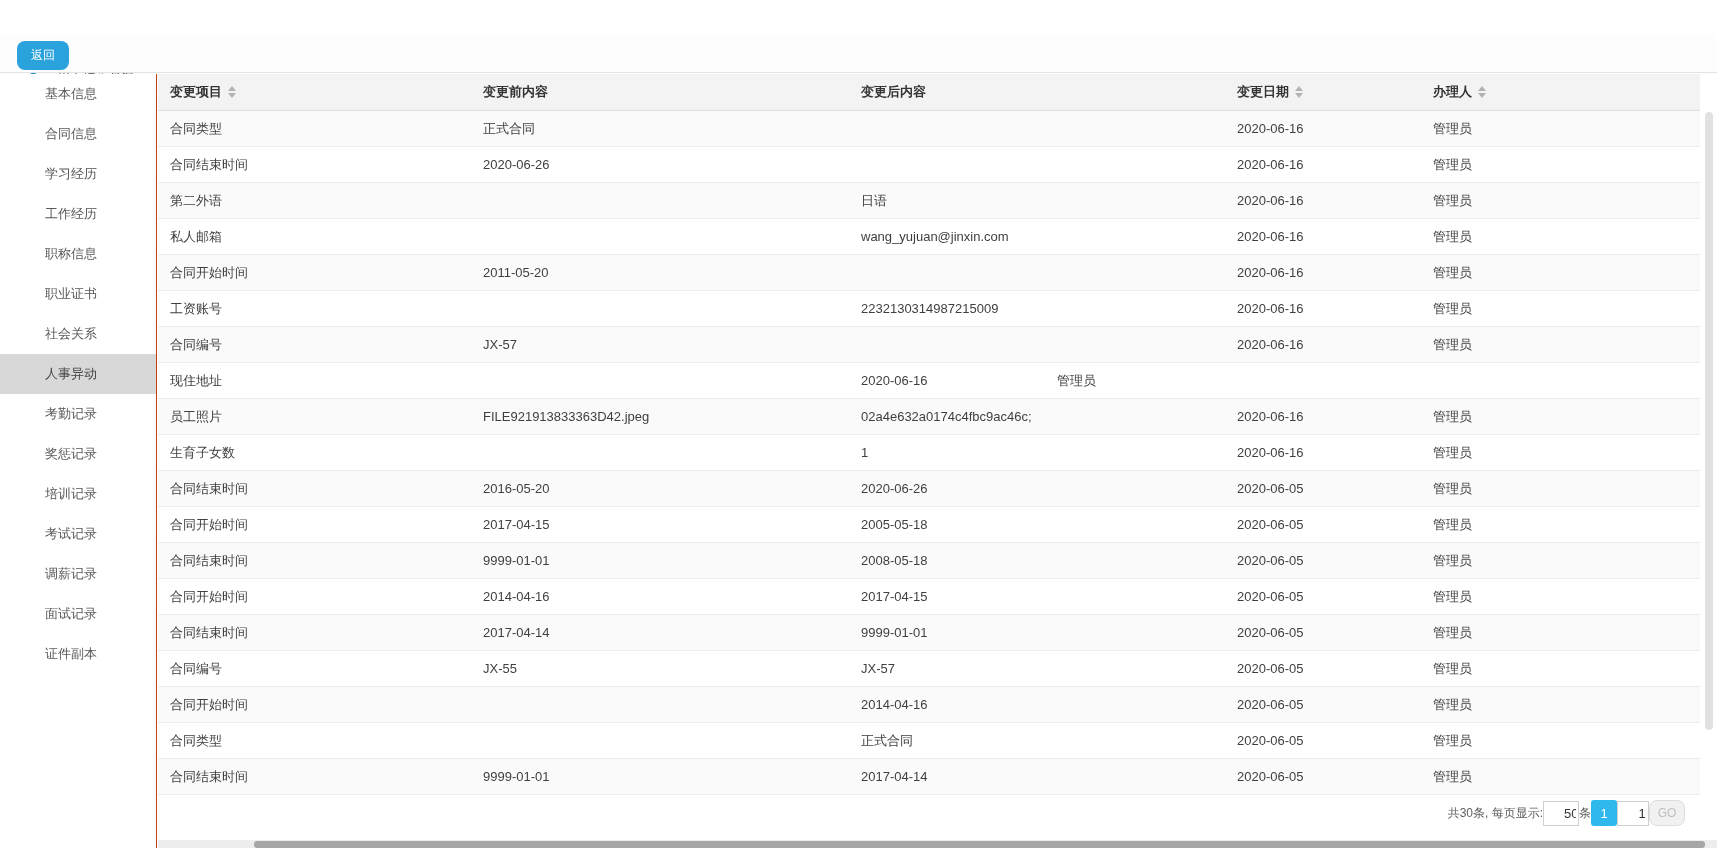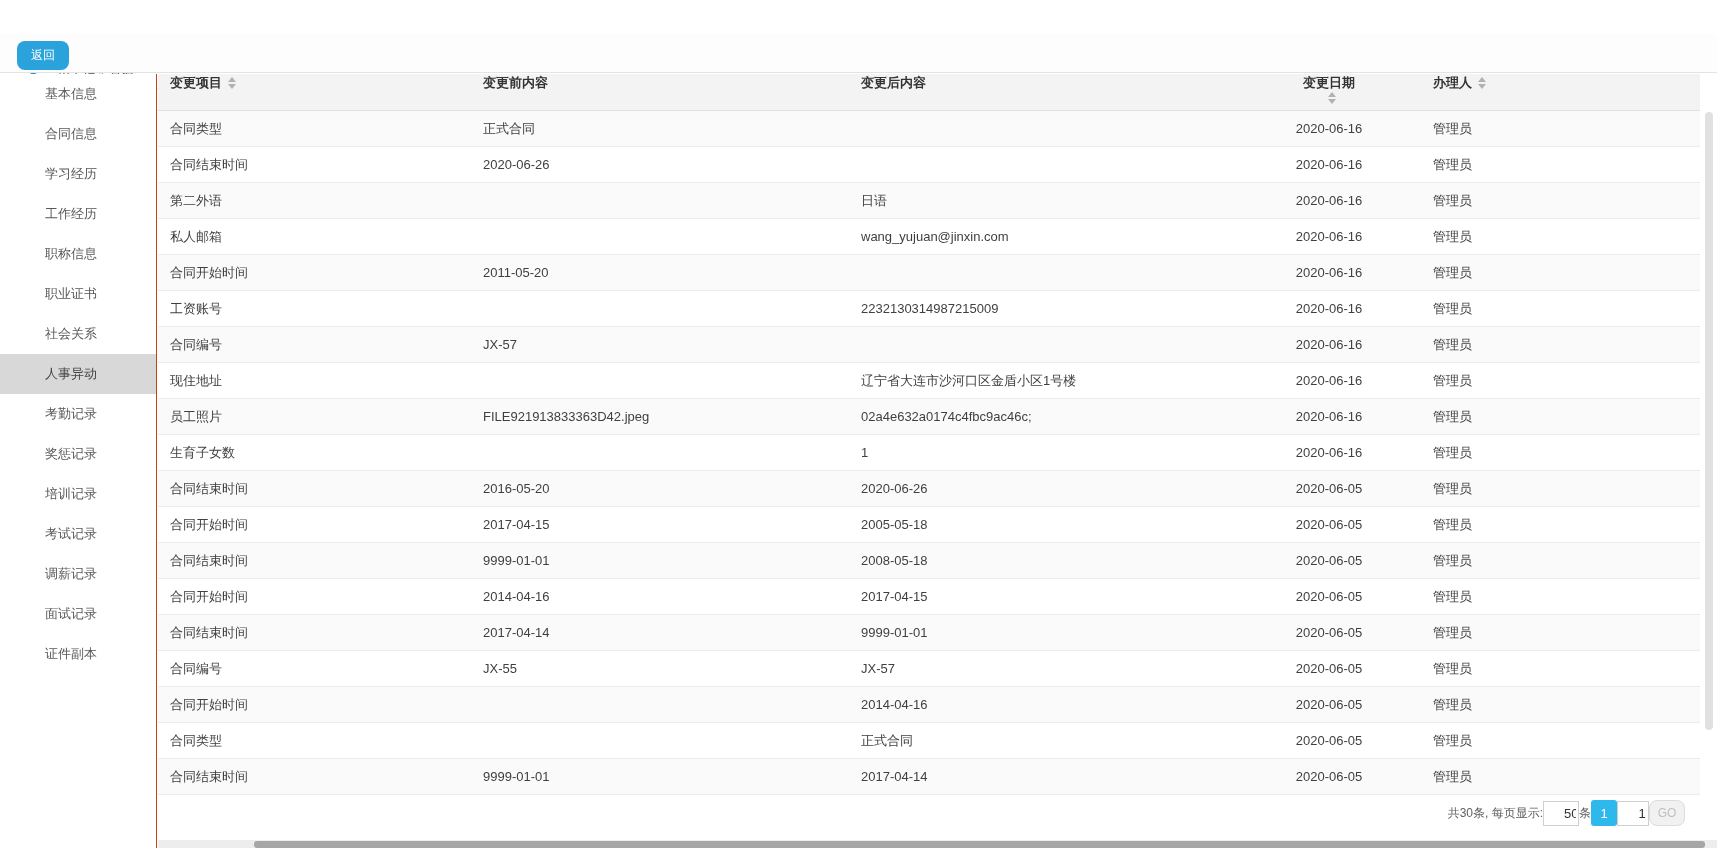--- a/index.html
+++ b/index.html
@@ -32,25 +32,25 @@
   }
   .side-item{
     height:40px;line-height:40px;padding-left:45px;font-size:13px;color:#585858;
     cursor:pointer;white-space:nowrap;
   }
   .side-item.active{background:#d8d8d8;color:#454545;}
   
   .main{position:absolute;left:158px;top:74px;right:0;bottom:0;background:#fff;}
   .grid-header{
     display:flex;height:36px;background:#f3f3f3;border-bottom:1px solid #e0e0e0;
-    align-items:flex-start;font-weight:bold;font-size:13px;color:#333;width:1542px;
+    align-items:center;font-weight:bold;font-size:13px;color:#333;width:1542px;
   }
   .hcell,.cell{box-sizing:border-box;padding-left:12px;overflow:hidden;
     white-space:nowrap;display:flex;align-items:center;}
-  .c0{width:313px;} .c1{width:378px;} .c2{width:376px;} .c3{width:196px;flex-direction:column;} .c4{width:279px;}
+  .c0{width:313px;} .c1{width:378px;} .c2{width:376px;} .c3{width:196px;} .c4{width:279px;}
   .grid-body{width:1542px;}
   .grid-row{
     display:flex;height:35px;align-items:center;font-size:13px;color:#3f3f3f;
     border-bottom:1px solid #ececec;width:1542px;background:#fff;
   }
   .grid-row:nth-child(odd){background:#fafafa;}
   .sort-caret{display:inline-flex;flex-direction:column;margin-left:6px;}
   .sort-caret i{display:block;width:0;height:0;border-left:4px solid transparent;
     border-right:4px solid transparent;}
   .sort-caret .up{border-bottom:5px solid #b2b2b2;margin-bottom:2px;}
@@ -200,21 +200,20 @@
       <div class="grid-row">
         <div class="cell c0">合同编号</div>
         <div class="cell c1">JX-57</div>
         <div class="cell c2"></div>
         <div class="cell c3">2020-06-16</div>
         <div class="cell c4">管理员</div>
       </div>
       <div class="grid-row">
         <div class="cell c0">现住地址</div>
         <div class="cell c1"></div>
-        <div class="cell c2">辽宁省大连市沙河口区金盾小区1号楼</div>
         <div class="cell c3">2020-06-16</div>
         <div class="cell c4">管理员</div>
       </div>
       <div class="grid-row">
         <div class="cell c0">员工照片</div>
         <div class="cell c1">FILE921913833363D42.jpeg</div>
         <div class="cell c2">02a4e632a0174c4fbc9ac46c;</div>
         <div class="cell c3">2020-06-16</div>
         <div class="cell c4">管理员</div>
       </div>

